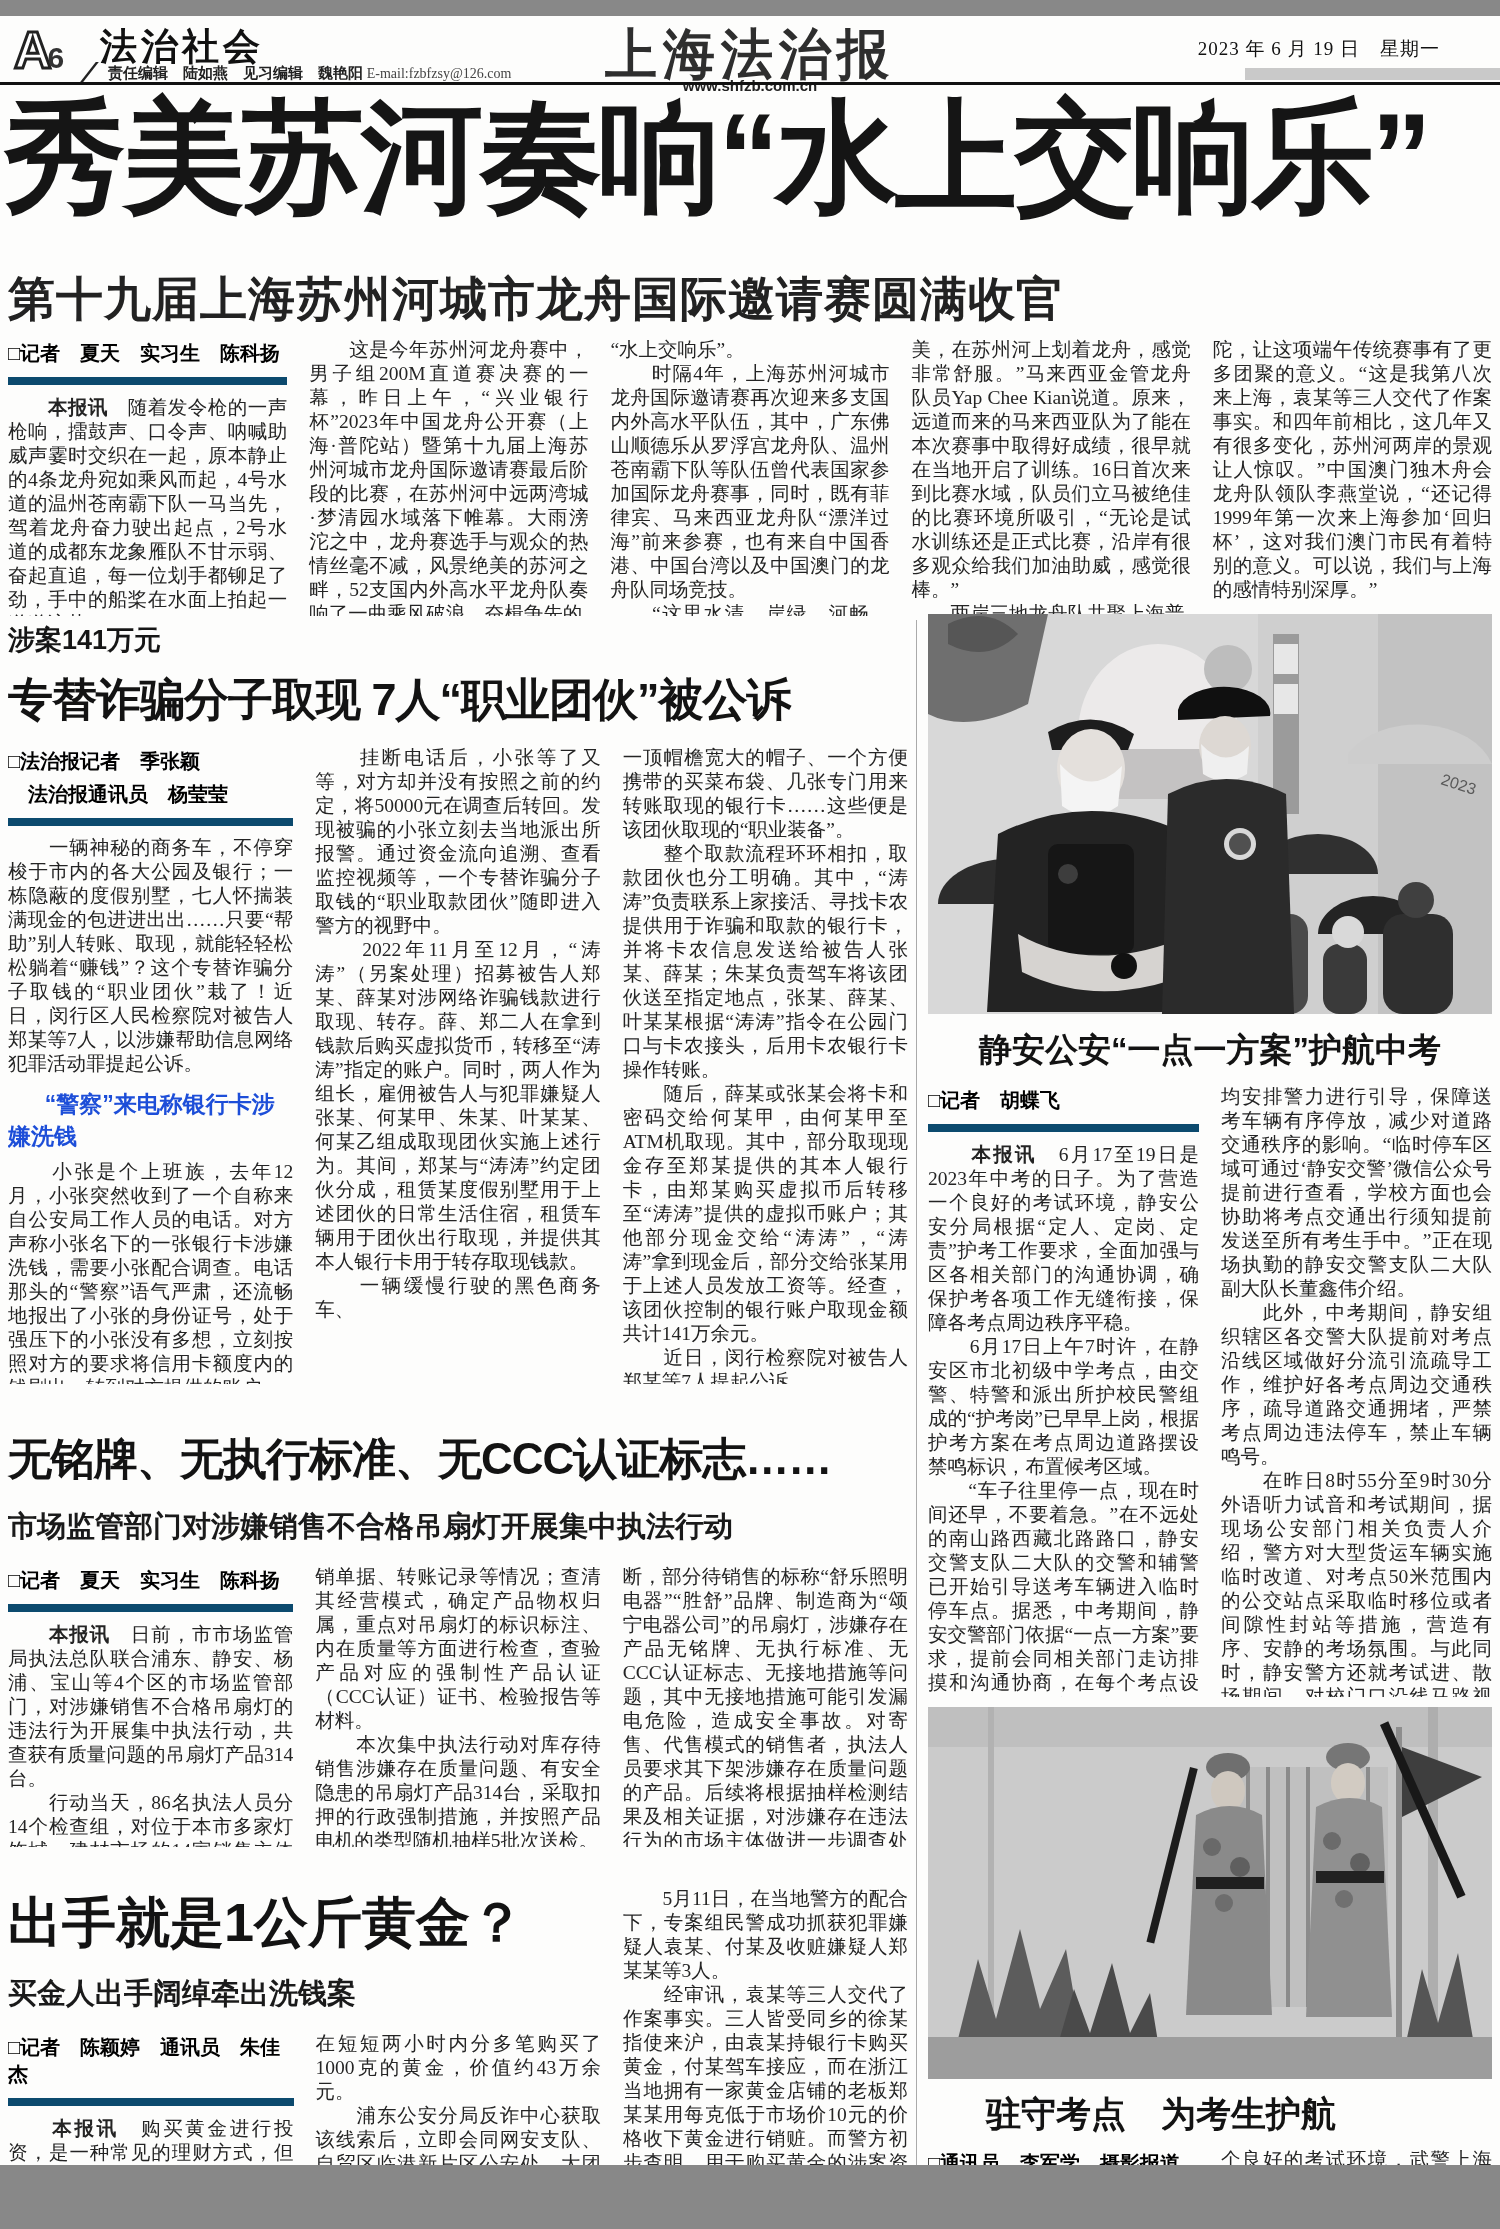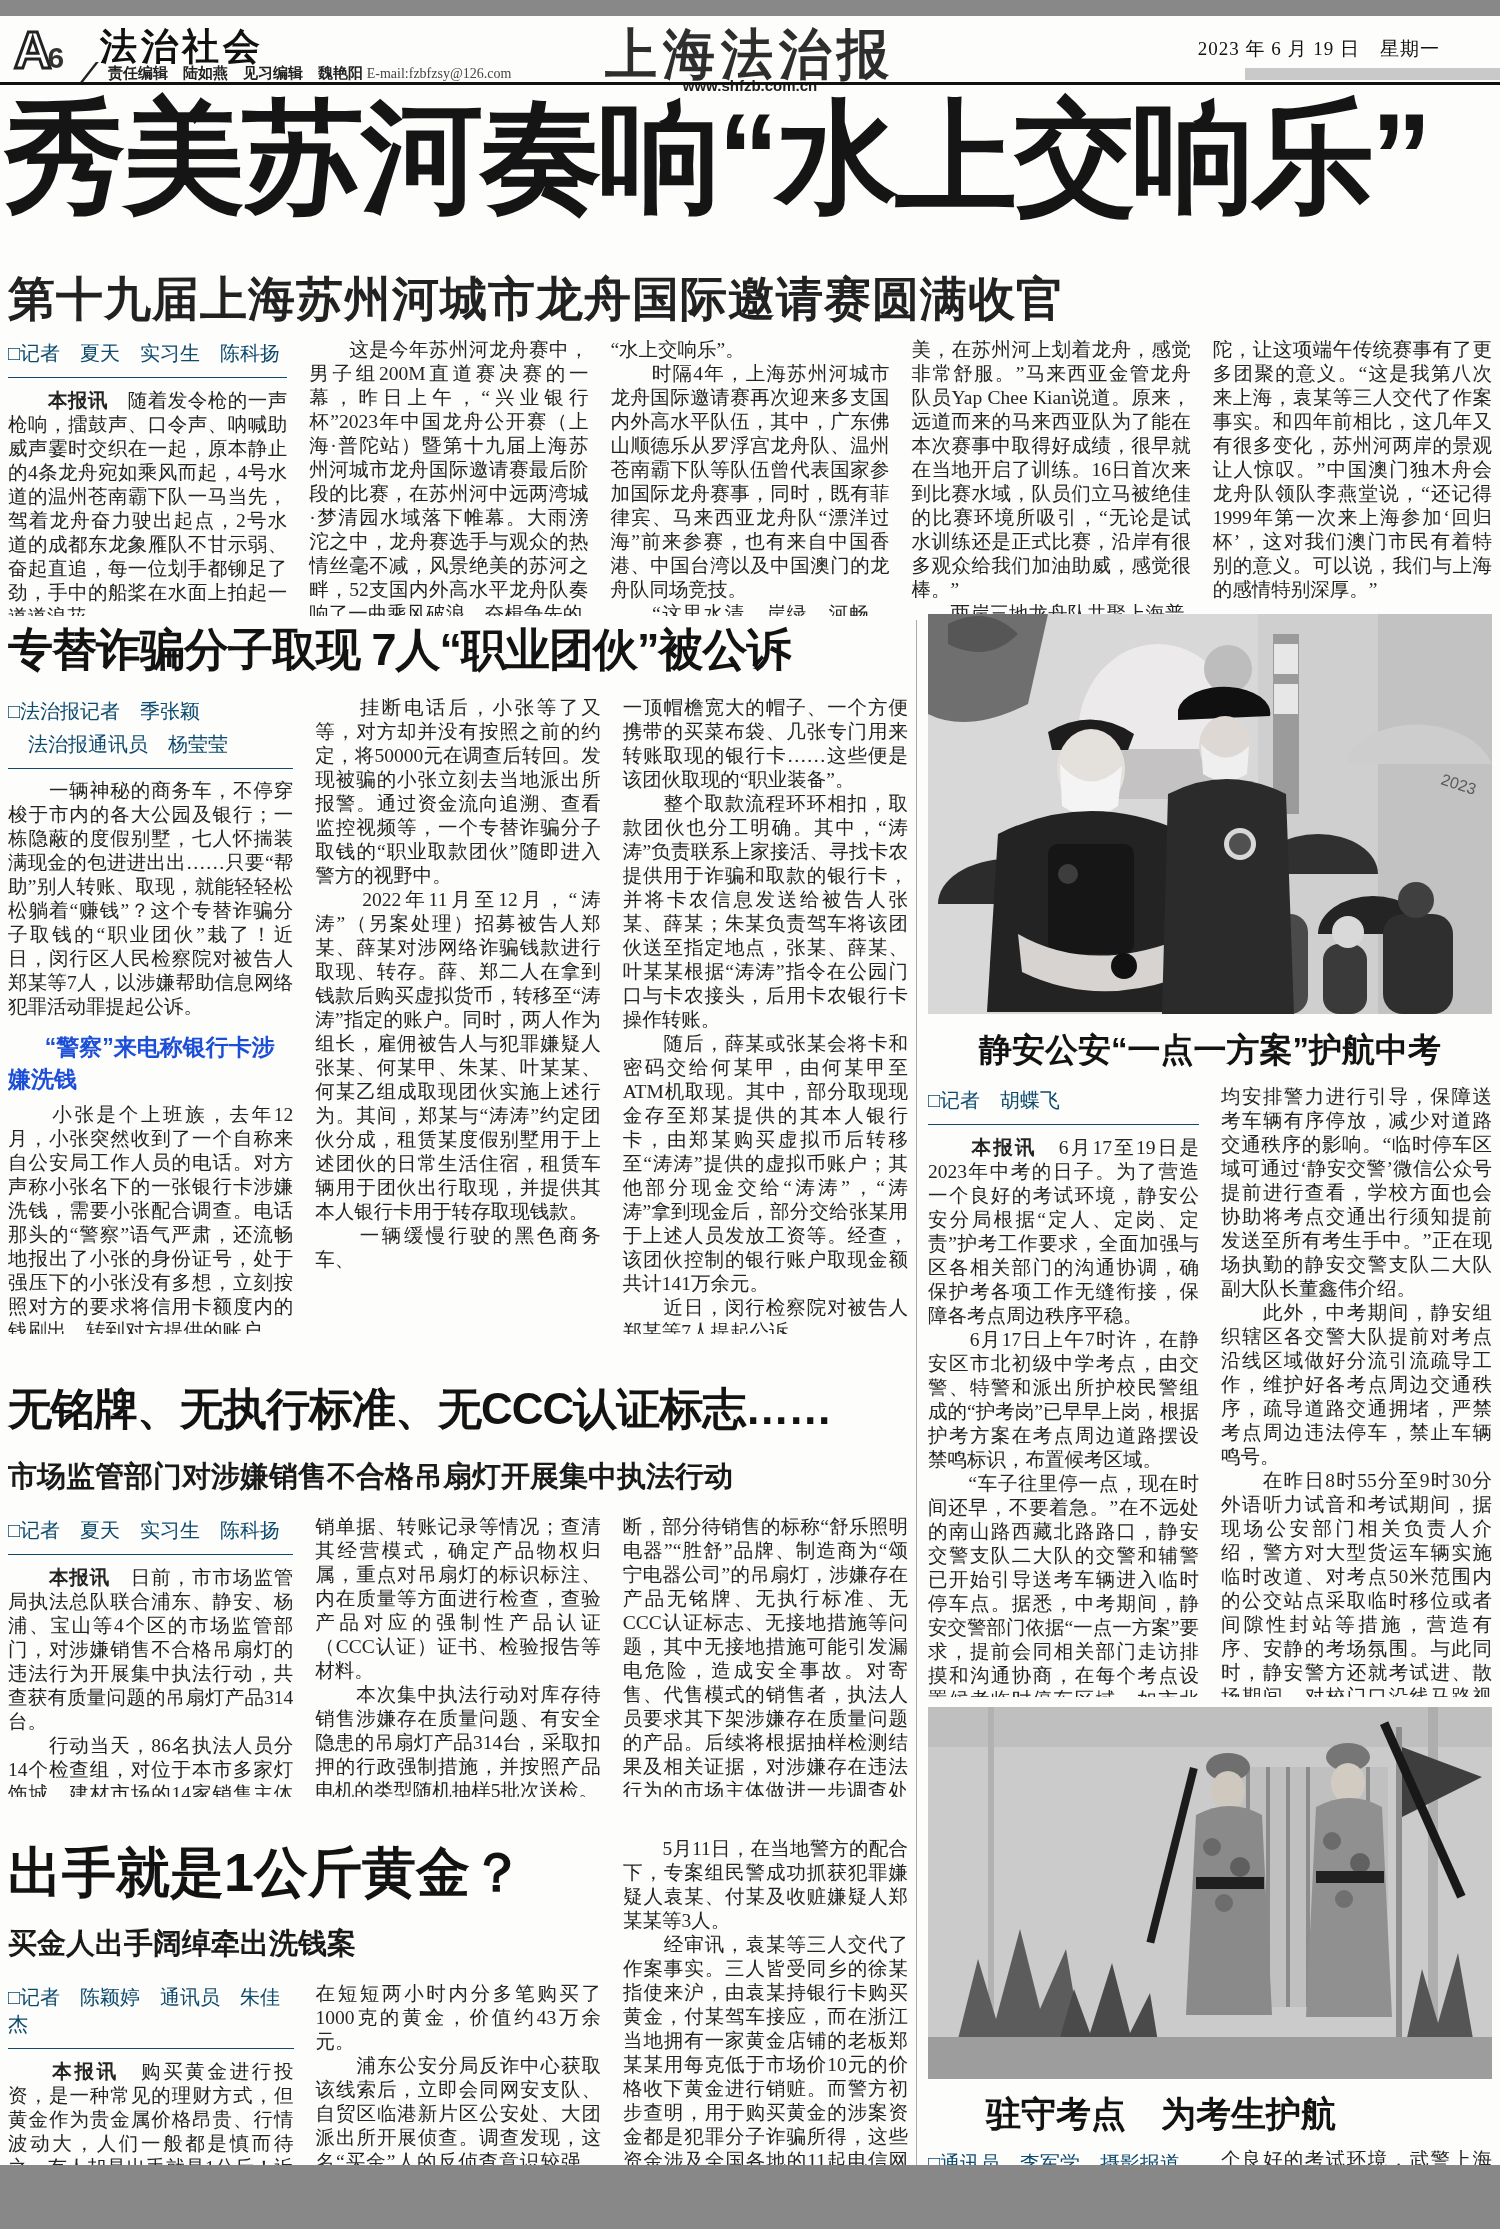--- a/index.html
+++ b/index.html
@@ -29,21 +29,21 @@
   .hdr-graybar{position:absolute;right:0;top:52px;width:255px;height:12px;background:#c9c9c9;}
   
   .lead-headline{position:absolute;left:4px;top:74px;width:1496px;font-family:"Liberation Sans",sans-serif;
       font-weight:900;font-size:122px;line-height:1.1;letter-spacing:-3px;color:#151515;white-space:nowrap;}
   .lead-subhead{position:absolute;left:8px;top:252px;width:1200px;font-weight:bold;font-size:47px;
       letter-spacing:1px;color:#222;white-space:nowrap;}
   .lead-body{position:absolute;left:8px;top:322px;width:1484px;height:278px;display:flex;gap:22px;overflow:hidden;}
   .col{flex:1;min-width:0;}
   .body-text{margin:0;font-size:19.5px;line-height:24px;text-align:justify;white-space:pre-line;color:#242424;}
   .lede{font-family:"Liberation Sans",sans-serif;font-weight:bold;}
-  .byline{font-size:20px;font-weight:normal;border-bottom:1px solid #0c4a6e;padding:2px 0 10px 0;margin-bottom:10px;color:#0c4a6e;}
+  .byline{font-size:20px;font-weight:bold;border-bottom:8px solid #0c4a6e;padding:2px 0 10px 0;margin-bottom:10px;color:#000000;}
   .byline .l2{display:block;padding-left:1em;margin-top:6px;}
   
   .vdivider{position:absolute;left:916px;top:604px;width:1px;height:1625px;background:#aaa;}
   .left-strip{position:absolute;left:8px;top:604px;width:900px;}
   .right-strip{position:absolute;left:928px;top:598px;width:564px;}
   
   .kicker{font-family:"Liberation Sans",sans-serif;font-weight:900;font-size:27px;color:#161616;margin:2px 0 12px 0;}
   .h2{font-family:"Liberation Sans",sans-serif;font-weight:900;font-size:45px;letter-spacing:-1px;
       color:#131313;margin:0 0 16px 0;white-space:nowrap;}
   .body-row{display:flex;gap:22px;overflow:hidden;}
@@ -118,20 +118,21 @@
     <div class="col">
         <p class="body-text">陀，让这项端午传统赛事有了更多团聚的意义。“这是我第八次来上海，袁某等三人交代了作案事实。和四年前相比，这几年又有很多变化，苏州河两岸的景观让人惊叹。”中国澳门独木舟会龙舟队领队李燕堂说，“还记得1999年第一次来上海参加‘回归杯’，这对我们澳门市民有着特别的意义。可以说，我们与上海的感情特别深厚。”</p>
       </div>
   </div>
 
   <div class="vdivider"></div>
 
   <div class="left-strip">
 
     <div>
+      <div class="kicker">涉案141万元</div>
       <div class="h2">专替诈骗分子取现 7人“职业团伙”被公诉</div>
       <div class="body-row fraud-body">
         <div class="col">
           <div class="byline">
             <span>□法治报记者　季张颖</span>
             <span class="l2">法治报通讯员　杨莹莹</span>
           </div>
           <p class="body-text">　　一辆神秘的商务车，不停穿梭于市内的各大公园及银行；一栋隐蔽的度假别墅，七人怀揣装满现金的包进进出出……只要“帮助”别人转账、取现，就能轻轻松松躺着“赚钱”？这个专替诈骗分子取钱的“职业团伙”栽了！近日，闵行区人民检察院对被告人郑某等7人，以涉嫌帮助信息网络犯罪活动罪提起公诉。</p>
           <div class="crosshead">“警察”来电称银行卡涉嫌洗钱</div>
           <p class="body-text">　　小张是个上班族，去年12月，小张突然收到了一个自称来自公安局工作人员的电话。对方声称小张名下的一张银行卡涉嫌洗钱，需要小张配合调查。电话那头的“警察”语气严肃，还流畅地报出了小张的身份证号，处于强压下的小张没有多想，立刻按照对方的要求将信用卡额度内的钱刷出，转到对方提供的账户。</p>

